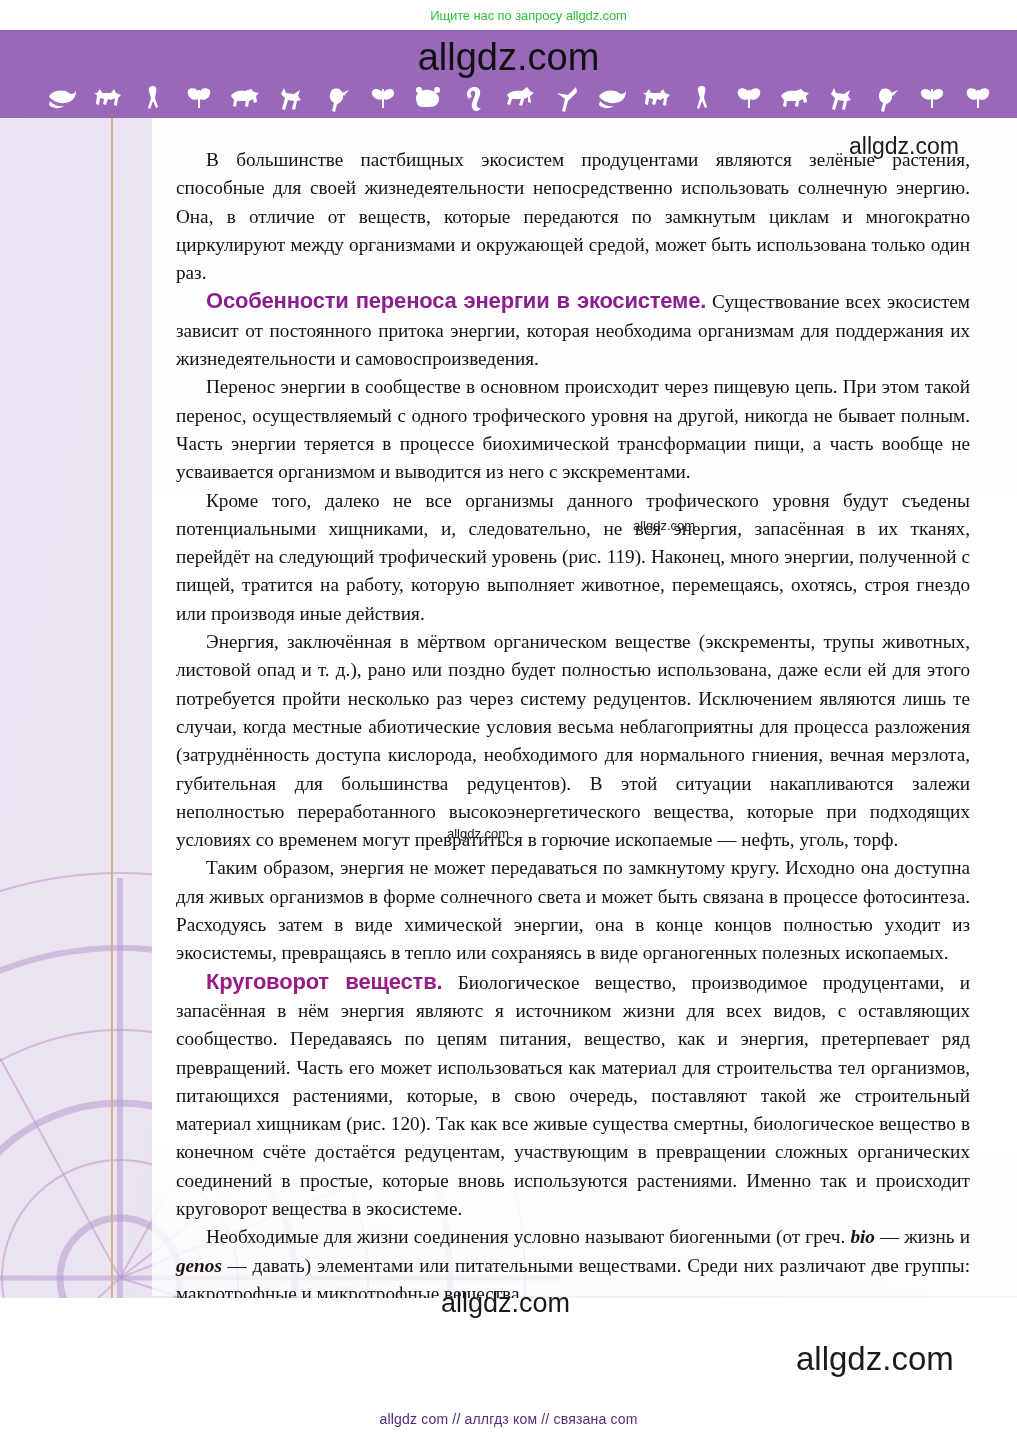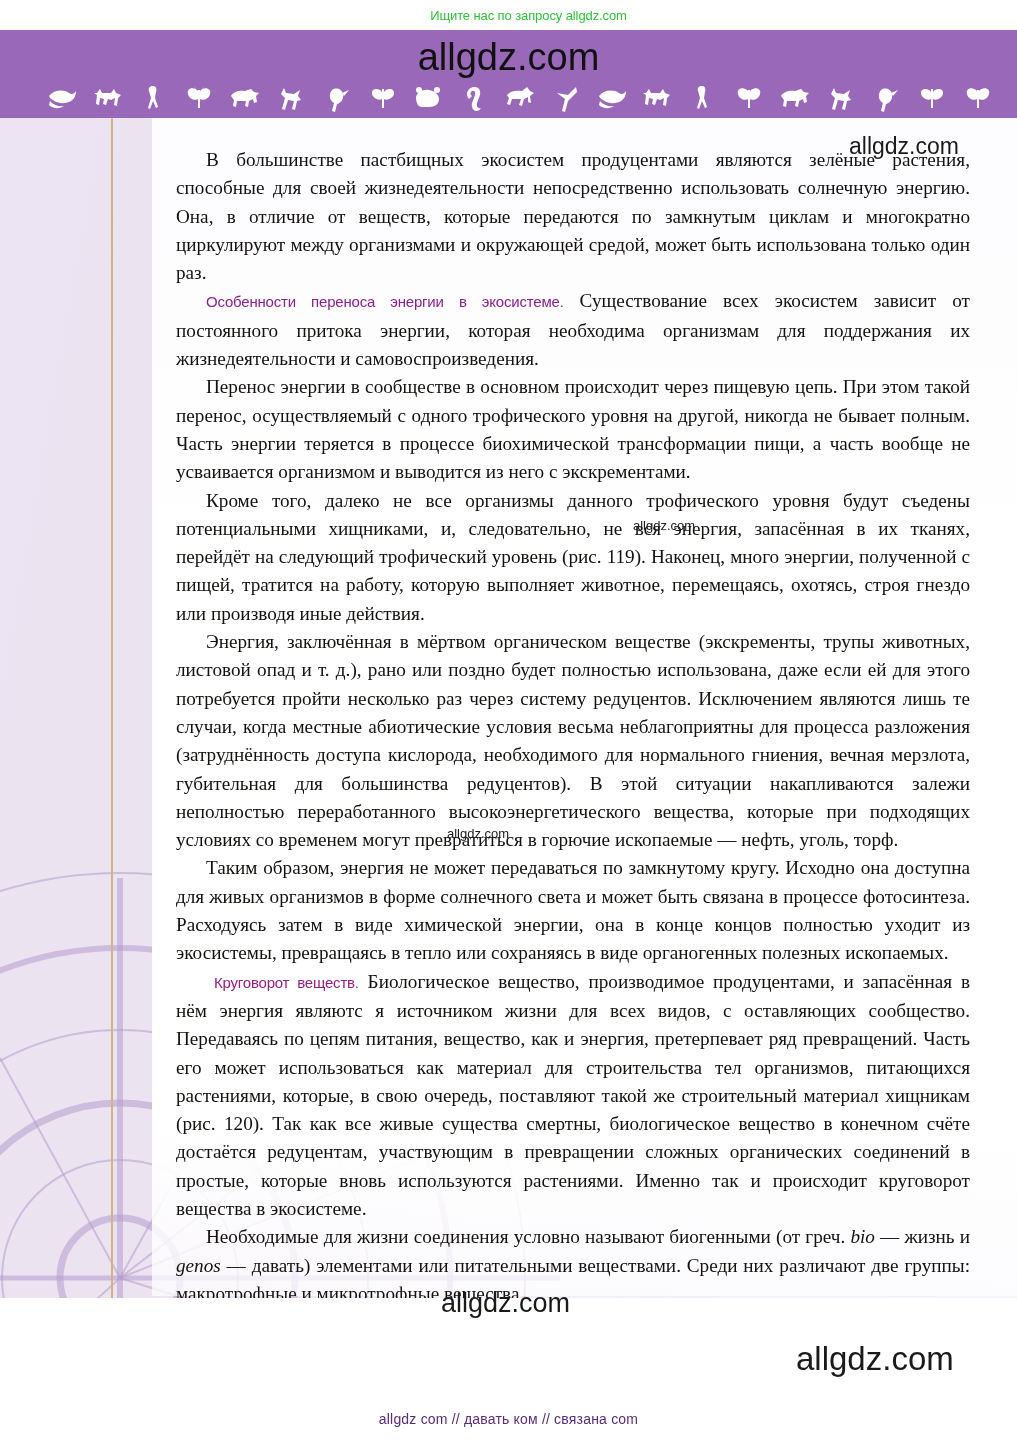--- a/index.html
+++ b/index.html
@@ -120,28 +120,28 @@
     font-size: 19.2px;
     line-height: 28.3px;
     color: #14110f;
     text-align: justify;
     text-indent: 30px;
     text-justify: inter-word;
     font-family: "Liberation Serif", serif;
   }
   .runhead {
     font-family: "Liberation Sans", sans-serif;
-    font-weight: normal;
-    font-size: 15px;
+    font-weight: bold;
+    font-size: 22px;
     color: #8a1f8f;
     letter-spacing: -0.2px;
   }
-  .runhead.magenta { color: #961d86; margin-left: 8px; }
+  .runhead.magenta { color: #961d86; }
   .bold { font-weight: normal; }
-  .ital { font-style: italic; }
+  .ital { font-style: italic; font-weight: bold; }
 
   
   .wm {
     position: absolute;
     font-family: "Liberation Sans", sans-serif;
     color: #1a1a1a;
     white-space: nowrap;
   }
   .wm-tr { top: 133px; left: 849px; font-size: 23px; }
   .wm-a  { top: 518px; left: 633px; font-size: 13px; }
@@ -373,16 +373,16 @@
 
 <div class="wm wm-tr">allgdz.com</div>
 <div class="wm wm-a">allgdz.com</div>
 <div class="wm wm-b">allgdz.com</div>
 <div class="wm wm-big-mid">allgdz.com</div>
 <div class="wm wm-big-br">allgdz.com</div>
 
 <div class="footer">
   <span class="footer-text">allgdz com</span>
   <span class="footer-text footer-sep">//</span>
-  <span class="footer-text">давать ком</span>
+  <span class="footer-text">аллгдз ком</span>
   <span class="footer-text footer-sep">//</span>
   <span class="footer-text">связана com</span>
 </div>
 
 </body></html>

